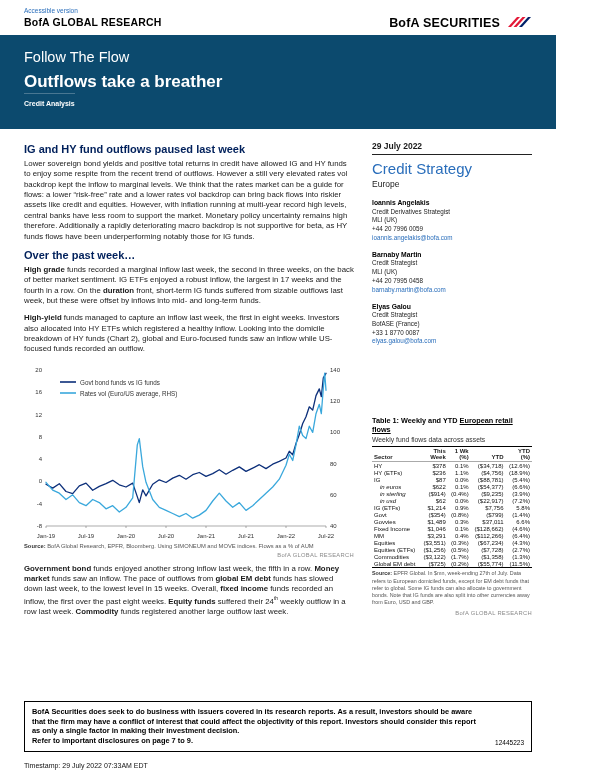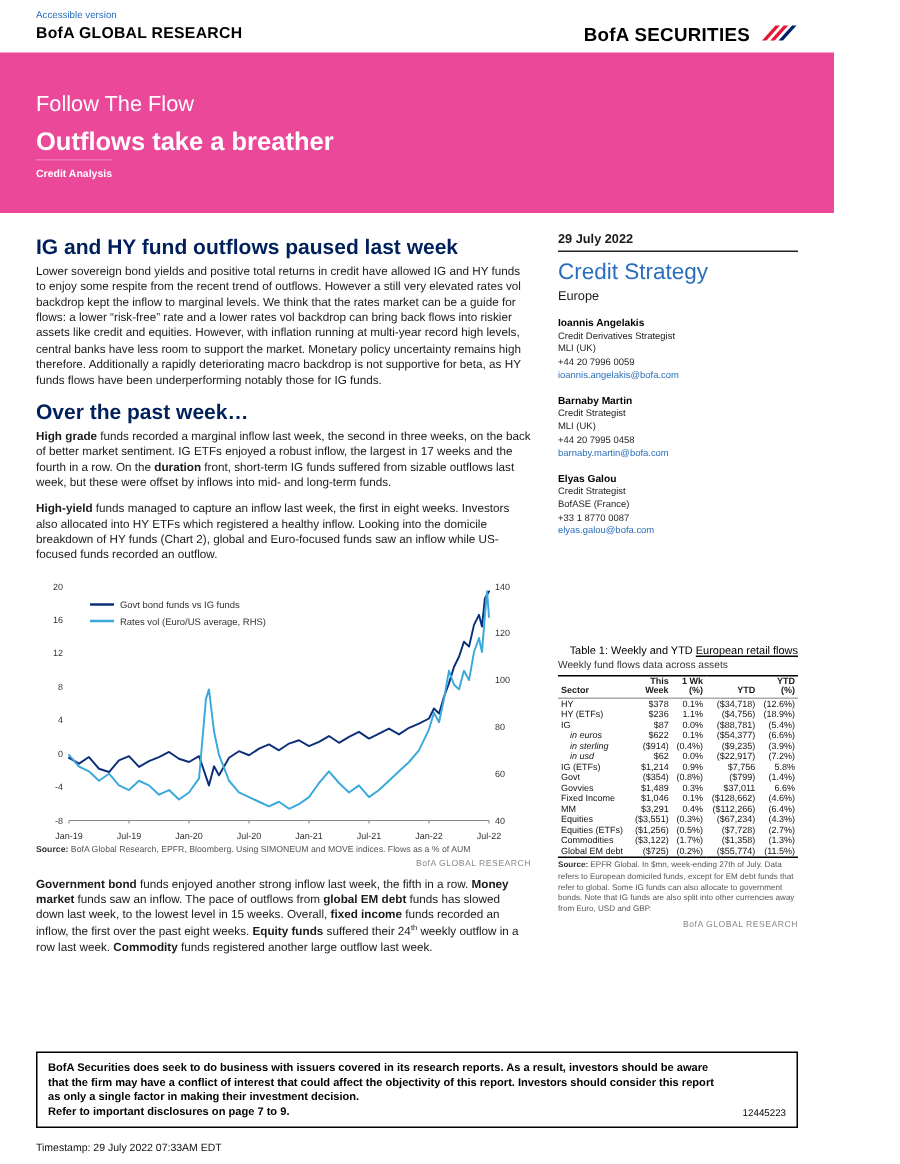--- a/index.html
+++ b/index.html
@@ -8,31 +8,31 @@
 
   
   .hdr{display:flex;justify-content:space-between;align-items:flex-start;padding:7px 24px 5px 24px;}
   .access{display:block;color:#2a6ebb;font-size:6.5px;text-decoration:none;margin-bottom:2px;}
   .gr-brand{font-size:10.5px;font-weight:bold;letter-spacing:.2px;color:#000;}
   .securities{display:flex;align-items:center;gap:6px;margin-top:8px;}
   .securities .lbl{font-size:12.5px;font-weight:bold;color:#000;letter-spacing:.2px;}
   .flag svg{display:block;}
 
   
-  .banner{background:#ec4899;color:#fff;padding:27px 24px 9px 24px;height:71px;}
+  .banner{background:#0c4a6e;color:#fff;padding:14px 24px 9px 24px;height:71px;}
   .banner .series{font-size:14.5px;font-weight:400;margin-bottom:7px;}
   .banner .title{font-size:17px;font-weight:bold;}
   .banner .cat{font-size:7px;font-weight:bold;border-top:1px solid rgba(255,255,255,.25);padding-top:6px;display:inline-block;}
 
   
   .content{display:flex;gap:18px;padding:8px 24px 0 24px;}
   .col-left{width:330px;}
   .col-right{width:204px;}
 
-  h1.sec{font-size:14px;color:#00205b;margin:6px 0 4px 0;font-weight:bold;}
+  h1.sec{font-size:11px;color:#00205b;margin:6px 0 4px 0;font-weight:bold;}
   .col-left p{font-size:7.8px;line-height:1.33;margin:0 0 7px 0;color:#1a1a1a;}
   sup{font-size:5px;}
 
   
   .chart-card{margin:3px 0 6px 0;}
   .chart-head{display:flex;margin-bottom:2px;}
   .chart-accent{width:3px;background:#2a6ebb;margin-right:5px;flex:none;}
   .chart-title{font-size:7.2px;font-weight:bold;color:#111;}
   .chart-sub{font-size:7px;color:#444;margin-top:1px;}
   .chart-card svg{display:block;}
@@ -44,21 +44,21 @@
 
   
   .side-date{font-size:8.5px;font-weight:bold;margin-top:4px;}
   .side-rule{border-top:1px solid #222;margin:3px 0 5px 0;}
   .side-strategy{color:#2a6ebb;font-size:15px;}
   .side-region{font-size:8.5px;margin:2px 0 9px 0;}
   .analyst{font-size:6.3px;line-height:1.4;margin-bottom:7px;color:#222;}
   .analyst .name{font-weight:bold;font-size:6.8px;color:#000;}
   .analyst .email{color:#2a6ebb;text-decoration:none;display:block;}
 
-  .tbl-title{font-size:7.3px;font-weight:normal;margin-top:70px;color:#000;text-align:right;}
+  .tbl-title{font-size:7.3px;font-weight:bold;margin-top:70px;color:#000;}
   .tbl-title .link{text-decoration:underline;}
   .tbl-sub{font-size:6.8px;color:#333;margin:2px 0 3px 0;}
   table.flows{border-collapse:collapse;width:100%;}
   table.flows th{font-size:6px;font-weight:bold;border-top:1.5px solid #000;border-bottom:1px solid #aaa;padding:1px 2px;white-space:pre-line;vertical-align:bottom;text-align:right;}
   table.flows th:first-child{text-align:left;}
   table.flows td{font-size:6px;padding:.5px 2px;text-align:right;color:#111;}
   table.flows td.sector{text-align:left;}
   table.flows td.indent{padding-left:8px;font-style:italic;}
   table.flows tr:last-child td{border-bottom:1px solid #000;}
   .tbl-note{font-size:5.4px;color:#555;line-height:1.35;margin-top:2px;}

